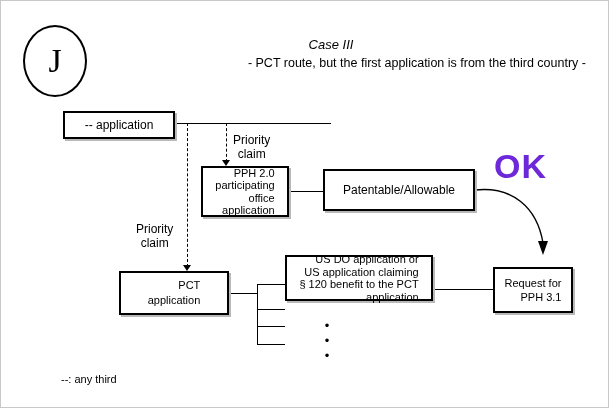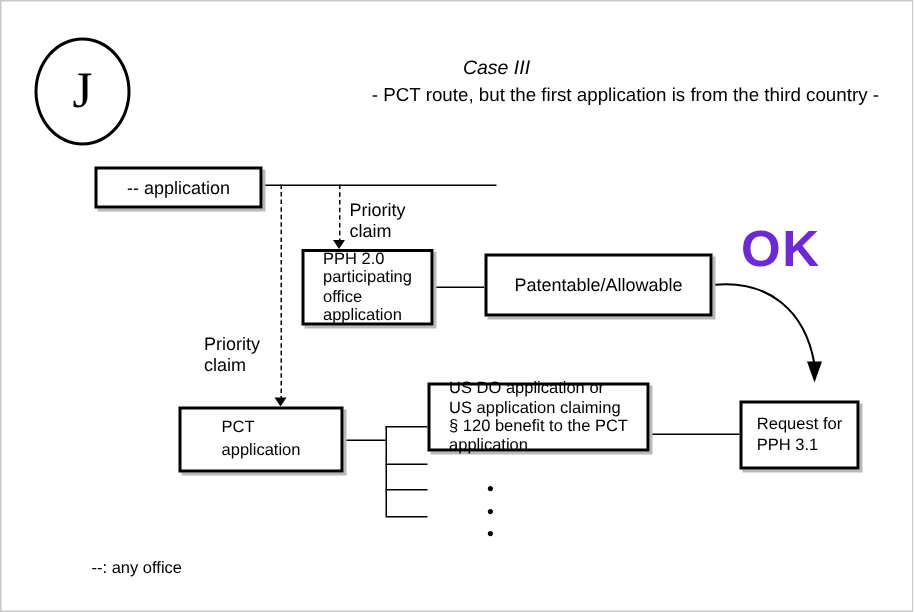--- a/index.html
+++ b/index.html
@@ -61,21 +61,21 @@
 
   
   .box {
     position: absolute;
     box-sizing: border-box;
     border: 2px solid #000;
     background: #ffffff;
     display: flex;
     align-items: center;
     justify-content: center;
-    text-align: left;
+    text-align: right;
     font-size: 11px;
     line-height: 12.5px;
     z-index: 4;
   }
   .box.shadowed {
     box-shadow: 2px 2px 0 0 #b9b9b9;
   }
   .box-app       { left: 62px;  top: 110px; width: 112px; height: 28px; font-size: 12px; }
   .box-pph       { left: 200px; top: 165px; width: 88px;  height: 51px; }
   .box-patent    { left: 322px; top: 168px; width: 152px; height: 42px; font-size: 12px; }
@@ -128,21 +128,21 @@
     z-index: 3;
   }
   .ah-pph { left: 221px; top: 159px; }
   .ah-pct { left: 182px; top: 264px; }
 
   
   .prio-label {
     position: absolute;
     font-size: 12px;
     line-height: 14px;
-    text-align: left;
+    text-align: center;
     white-space: nowrap;
     z-index: 3;
   }
   .prio-top  { left: 232px; top: 132px; }
   .prio-left { left: 135px; top: 221px; }
 
   
   .ok-text {
     position: absolute;
     left: 493px; top: 148px;
@@ -257,15 +257,15 @@
     <path d="M 8 13 C 45 9, 70 30, 76 66" stroke="#000" stroke-width="1.4" fill="none"></path>
     <polygon points="76,78 71,64 81,64" fill="#000"></polygon>
   </svg>
 
   <div class="dots">
     <span>•</span>
     <span>•</span>
     <span>•</span>
   </div>
 
-  <div class="legend">--: any office</div>
+  <div class="legend">--: any third</div>
 
 </div>
 
 </body></html>

